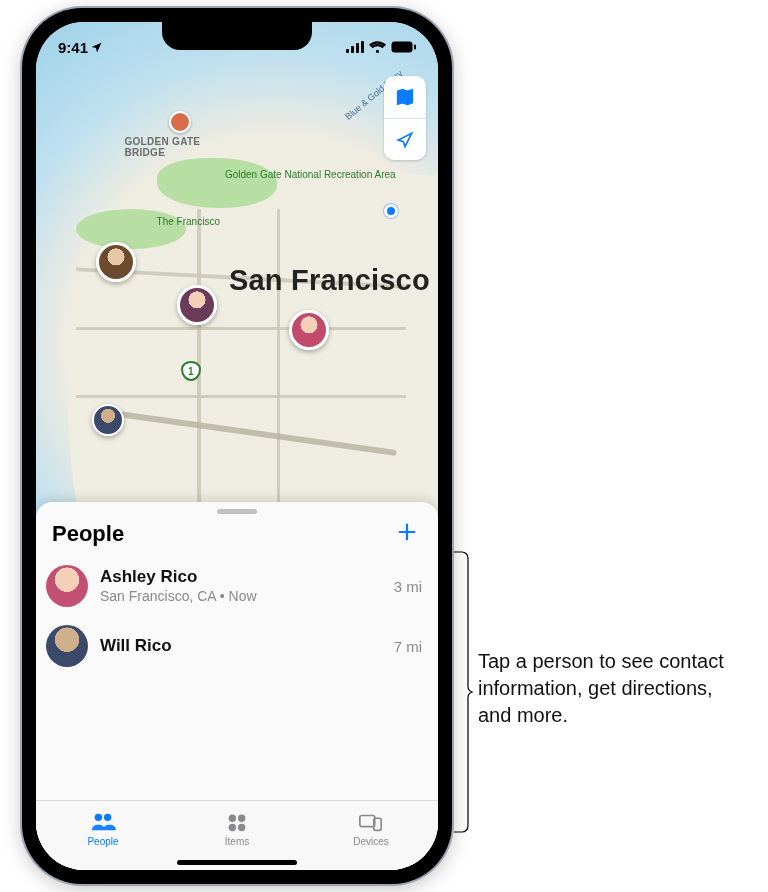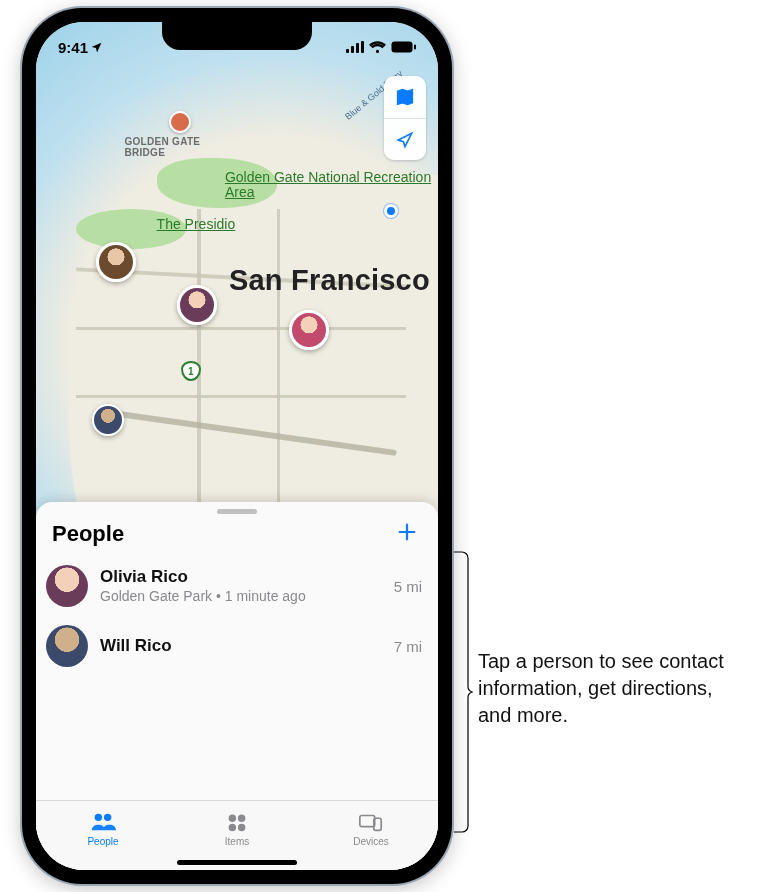--- a/index.html
+++ b/index.html
@@ -83,21 +83,21 @@
     position:absolute;
     left: 8%;
     top: 18%;
     width: 92%;
     height: 60%;
     background: #efece1;
     border-radius: 30% 0 0 40% / 50% 0 0 60%;
   }
   .park1 { position:absolute; left:30%; top:16%; width:120px; height:50px; background:#b7dfa3; border-radius:40% 50% 45% 50%; }
   .park2 { position:absolute; left:10%; top:22%; width:110px; height:40px; background:#b7dfa3; border-radius:50%; }
-  .park-label { position:absolute; font-size:14px; color:#2b7a2b; font-weight:500; line-height:1.05;text-decoration:underline;}
+  .park-label { position:absolute; font-size:10px; color:#2b7a2b; font-weight:500; line-height:1.05;}
   .presidio-label { left:30%; top:23%; text-align:center;}
   .ggbridge-label { position:absolute; left:22%; top:13.5%; font-size:10px; color:#6b6b6b; font-weight:600; letter-spacing:0.3px;}
   .ferry-label { position:absolute; left:75%; top:8%; font-size:9px; color:#4a6f90; transform:rotate(-40deg);}
   .city-label {
     position:absolute; left:48%; top:28.5%;
     font-size:29px; font-weight:600; color:#222;
     letter-spacing:0.2px;
   }
   
   .road { position:absolute; background:#c9c5b5; opacity:0.8; }
@@ -253,21 +253,21 @@
         <div class="road h1"></div>
         <div class="road h2"></div>
         <div class="road h3"></div>
         <div class="road v1"></div>
         <div class="road v2"></div>
         <div class="road curve"></div>
         <div class="hwy-shield">1</div>
         <div class="ggpin"></div>
         <div class="ggbridge-label" style="white-space:pre;">GOLDEN GATE
 BRIDGE</div>
-        <div class="park-label presidio-label">The Presidio</div>
+        <div class="park-label presidio-label">The Francisco</div>
         <div class="park-label" style="left:47%; top:17.5%;">Golden Gate
 National
 Recreation Area</div>
         <div class="ferry-label">Blue &amp; Gold Ferry</div>
         <div class="city-label">San Francisco</div>
         <div class="me-dot"></div>
         <div class="pin m1"></div>
         <div class="pin m2"></div>
         <div class="pin m3"></div>
         <div class="pin small m4"></div>
@@ -291,26 +291,26 @@
         <div class="sheet-header">
           <div class="sheet-title">People</div>
           <div class="add-btn">
             <svg width="22" height="22" viewBox="0 0 24 24">
                 <path stroke="#0a7bff" stroke-width="2.4" stroke-linecap="round" d="M12 4v16M4 12h16"></path>
               </svg>
           </div>
         </div>
         <div class="people-list">
           <div class="person-row">
-            <div class="avatar av2"></div>
+            <div class="avatar av1"></div>
             <div class="person-info">
-              <div class="person-name">Olivia Rico</div>
-              <div class="person-sub">Golden Gate Park • 1 minute ago</div>
+              <div class="person-name">Ashley Rico</div>
+              <div class="person-sub">San Francisco, CA • Now</div>
             </div>
-            <div class="person-dist">5 mi</div>
+            <div class="person-dist">3 mi</div>
           </div>
           <div class="person-row">
             <div class="avatar av4"></div>
             <div class="person-info">
               <div class="person-name">Will Rico</div>
             </div>
             <div class="person-dist">7 mi</div>
           </div>
         </div>
       </div>

